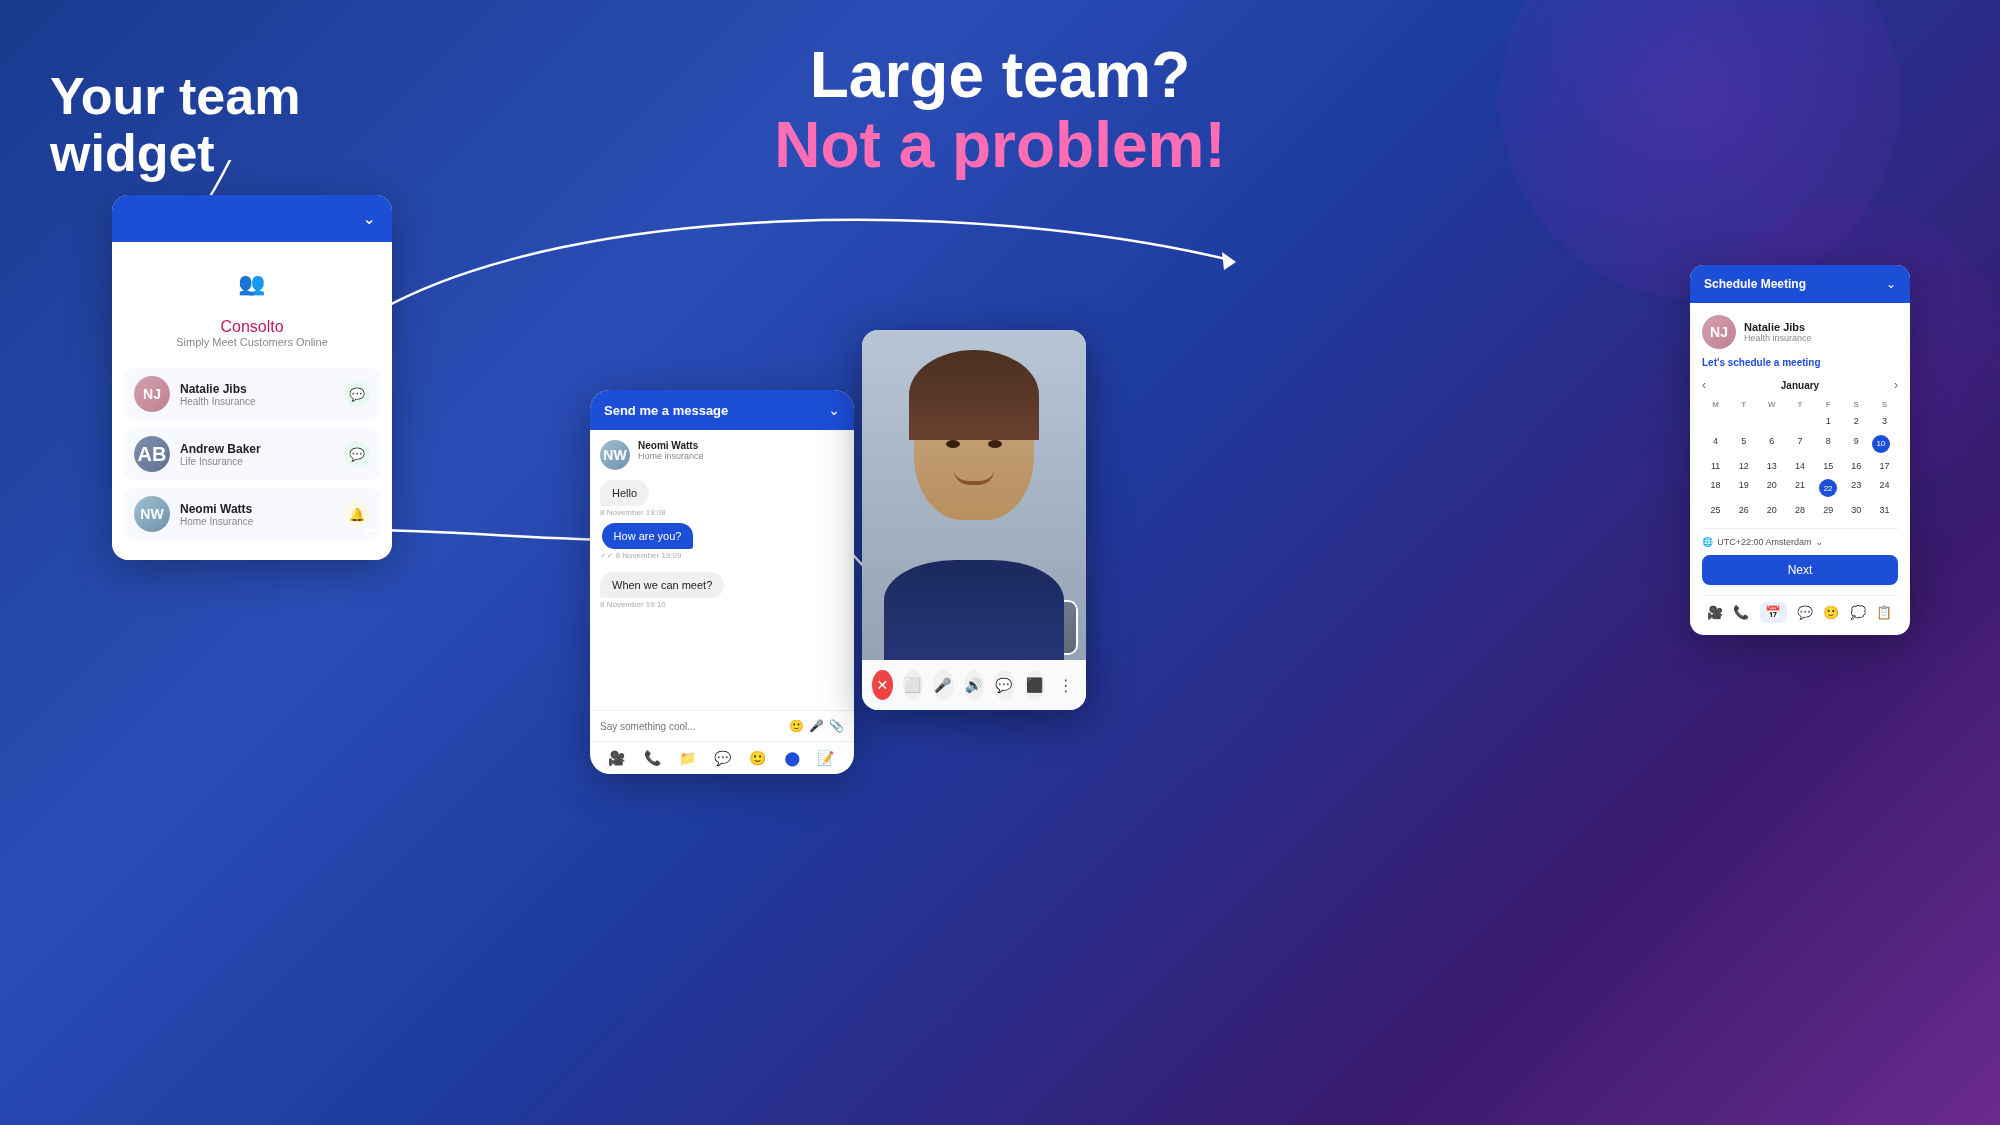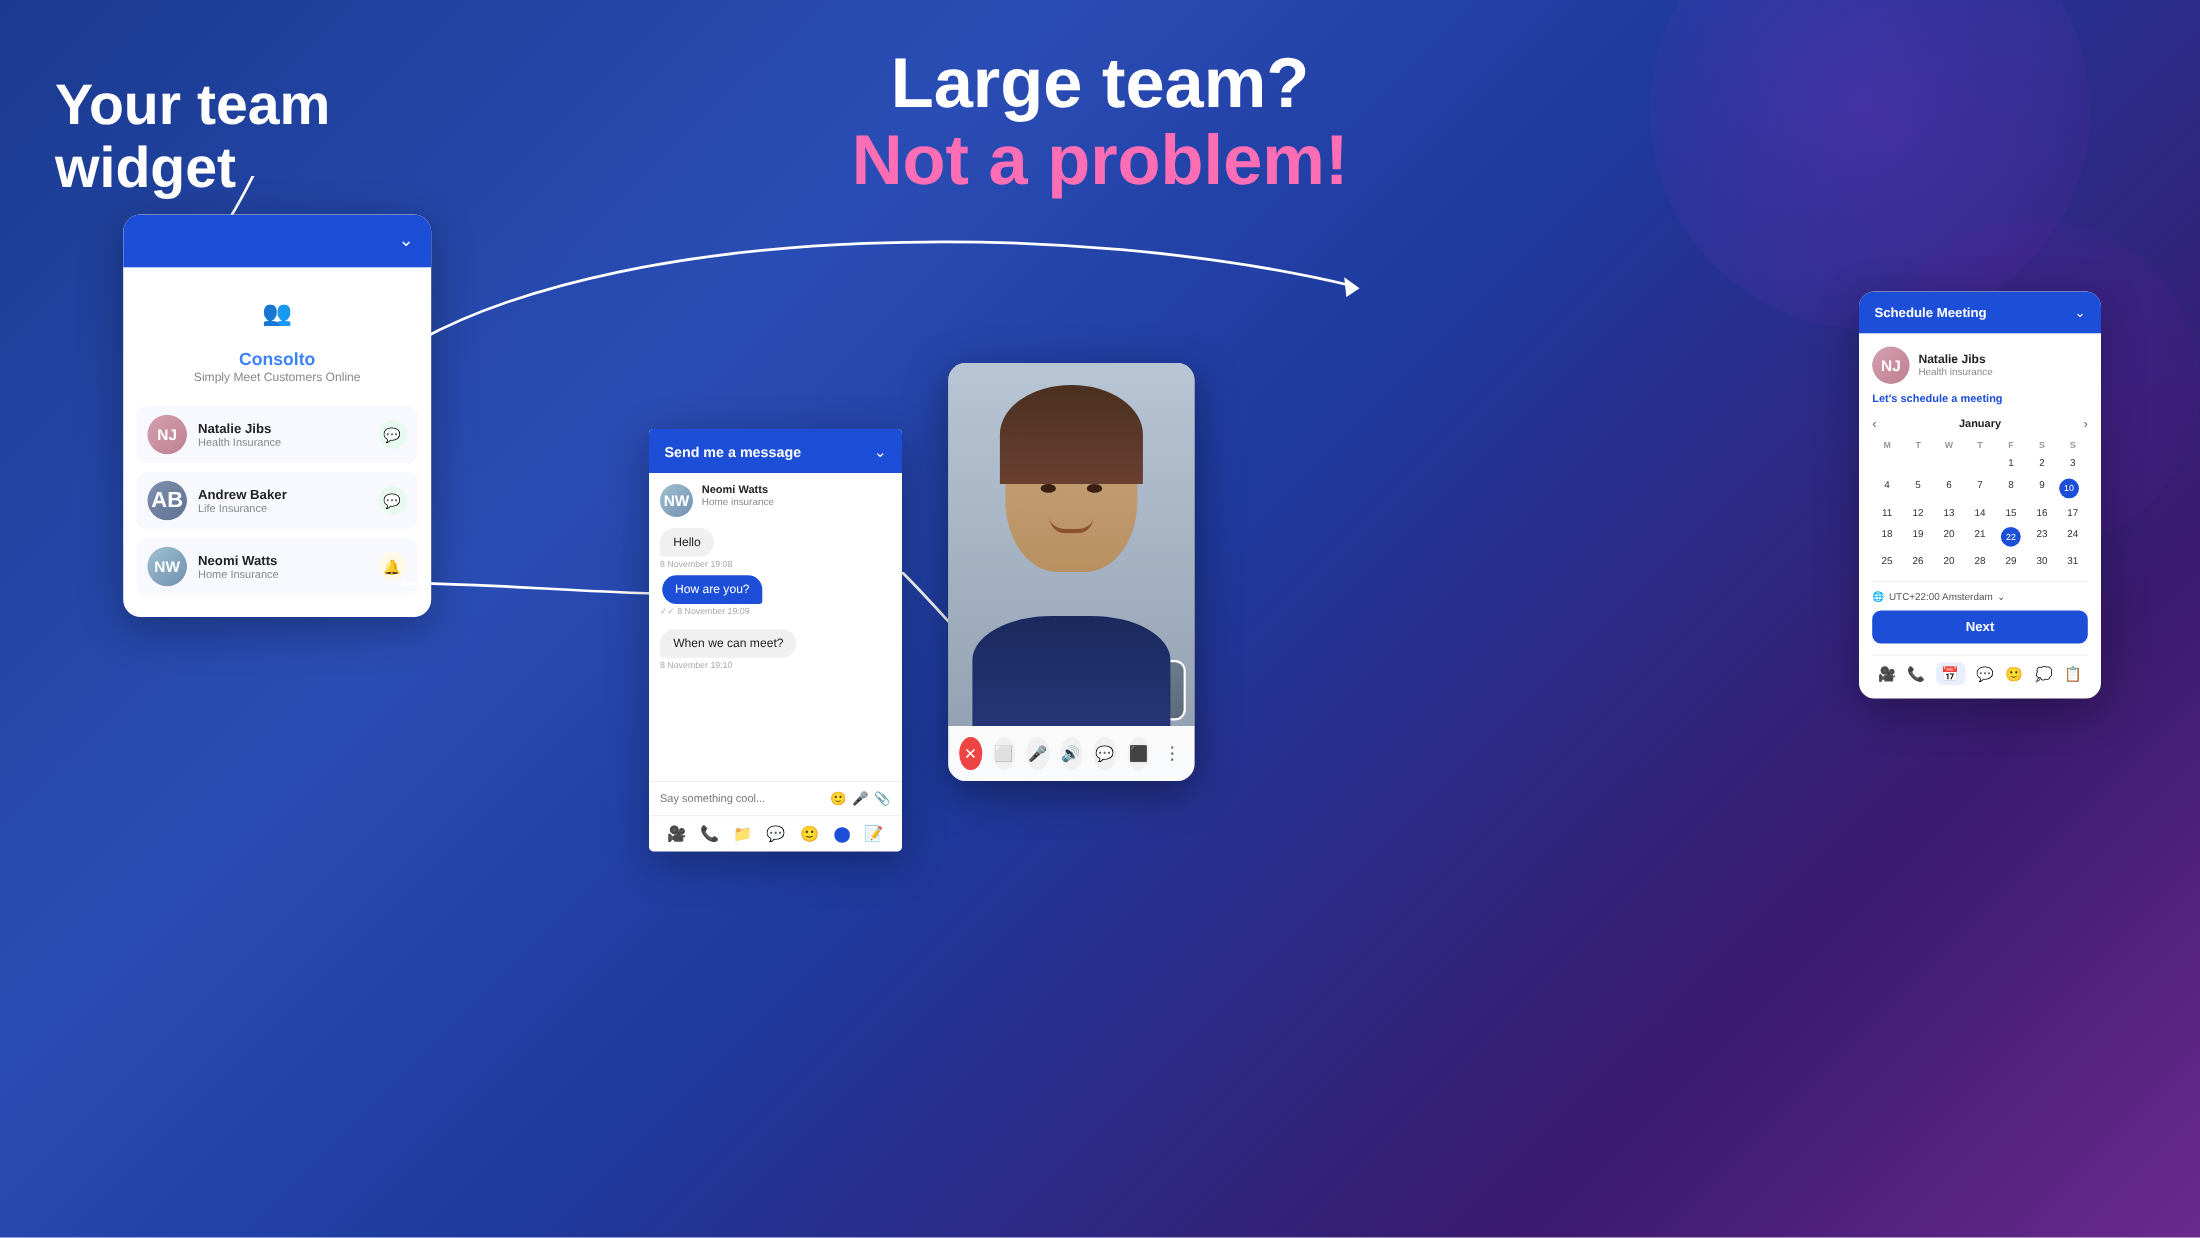--- a/index.html
+++ b/index.html
@@ -85,22 +85,22 @@
       height: 52px;
       background: white;
       border-radius: 50%;
       display: flex;
       align-items: center;
       justify-content: center;
       margin: 12px auto 8px;
     }
     .team-widget-name {
       font-size: 16px;
-      font-weight: 700;
-      color: #3b82f6;
+      font-weight: 400;
+      color: #be185d;
       text-align: center;
     }
     .team-widget-tagline {
       font-size: 11px;
       color: #888;
       text-align: center;
       margin-bottom: 12px;
     }
     .team-widget-body {
       padding: 0 12px 12px;
@@ -133,23 +133,23 @@
     }
     .member-icon-green { background: #e8f9ef; color: #22c55e; }
     .member-icon-yellow { background: #fef9e7; color: #f59e0b; }
     .chevron-down { color: white; font-size: 16px; }
 
     
     .chat-widget {
       position: absolute;
       top: 390px;
       left: 590px;
-      width: 230px;
+      width: 264px;
       background: white;
-      border-radius: 4px;
+      border-radius: 20px;
       overflow: hidden;
       box-shadow: 0 10px 40px rgba(0,0,0,0.3);
     }
     .chat-header {
       background: #1d4ed8;
       padding: 12px 14px;
       display: flex;
       justify-content: space-between;
       align-items: center;
     }
@@ -336,21 +336,21 @@
     .timezone-globe { color: #1d4ed8; }
 
     .next-btn {
       background: #1d4ed8;
       color: white;
       border: none;
       border-radius: 8px;
       padding: 8px 0;
       width: 100%;
       font-size: 12px;
-      font-weight: 700;
+      font-weight: 400;
       cursor: pointer;
       margin-bottom: 10px;
     }
     .schedule-footer-icons {
       display: flex;
       justify-content: space-around;
       align-items: center;
       color: #aaa;
       font-size: 13px;
       padding-top: 6px;

